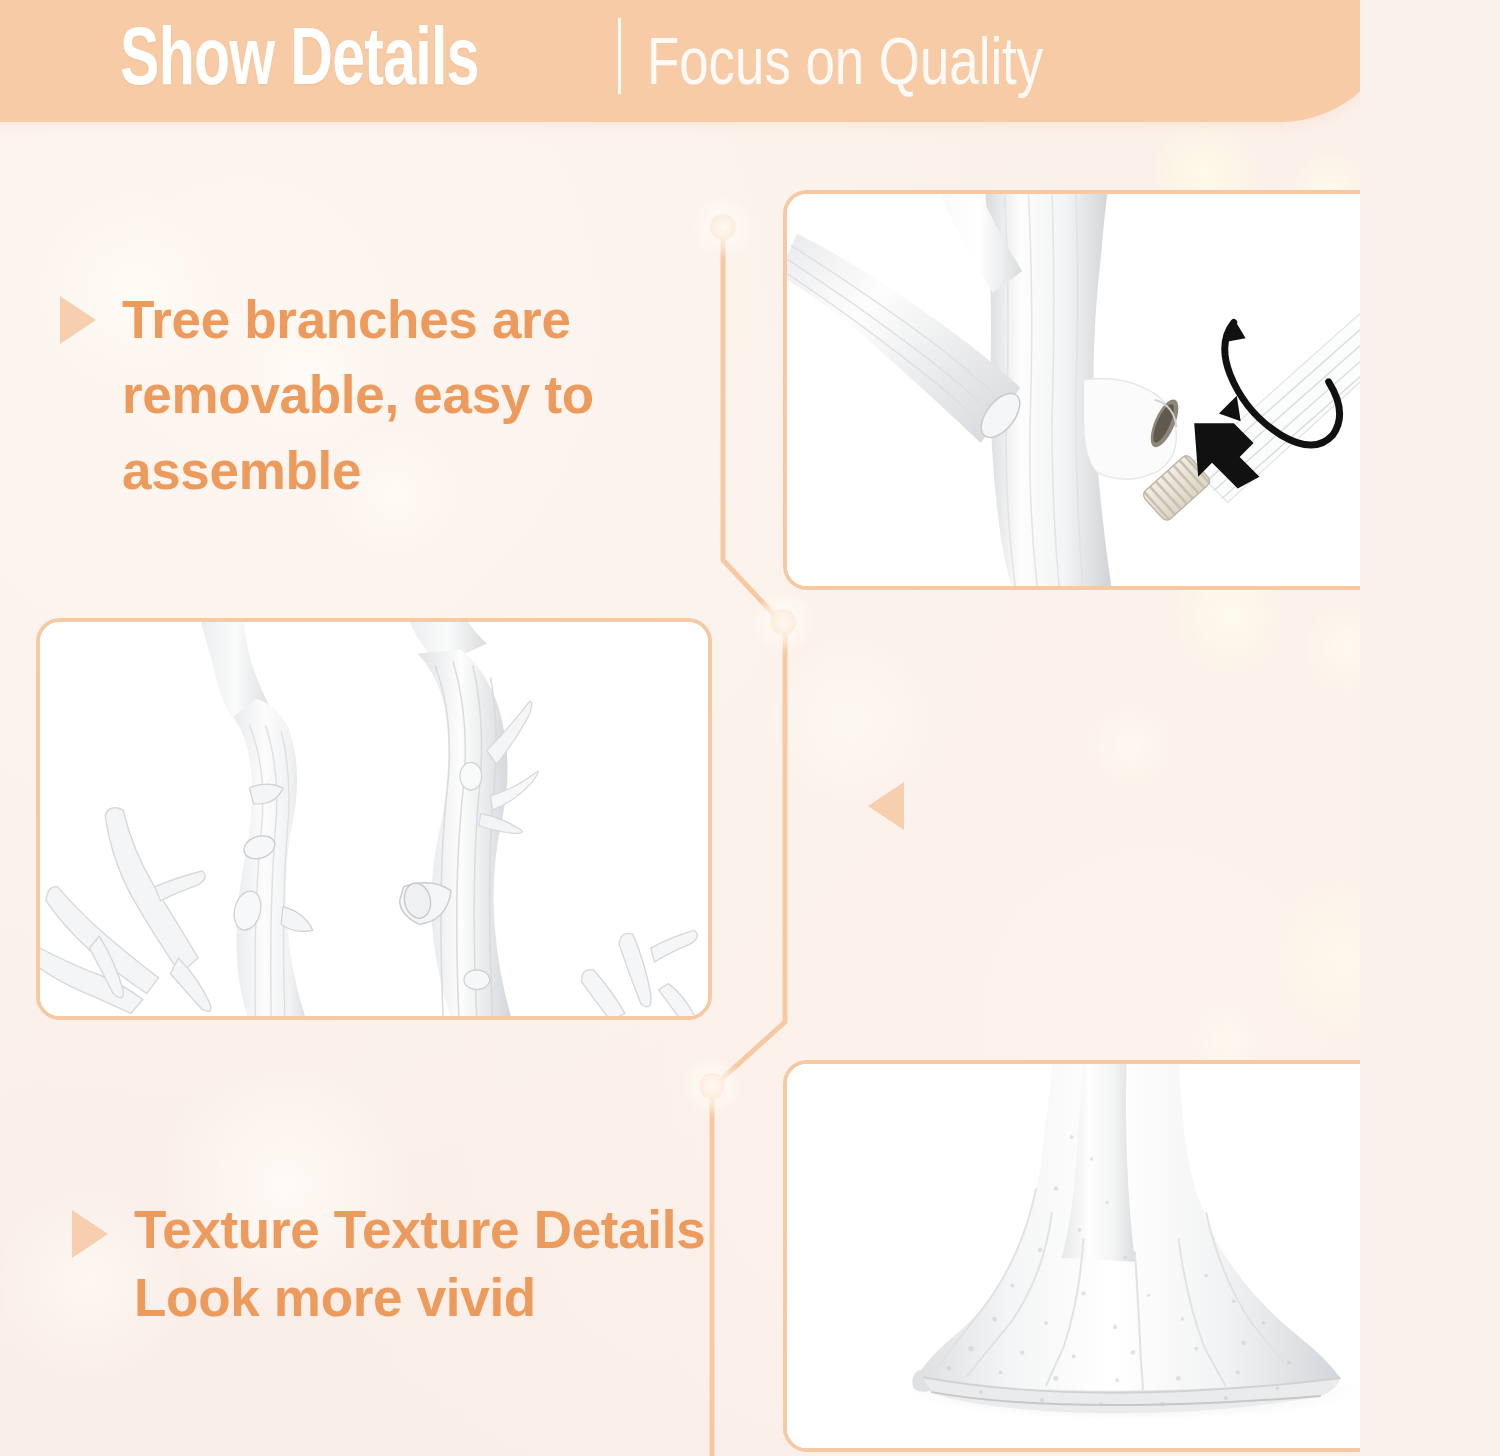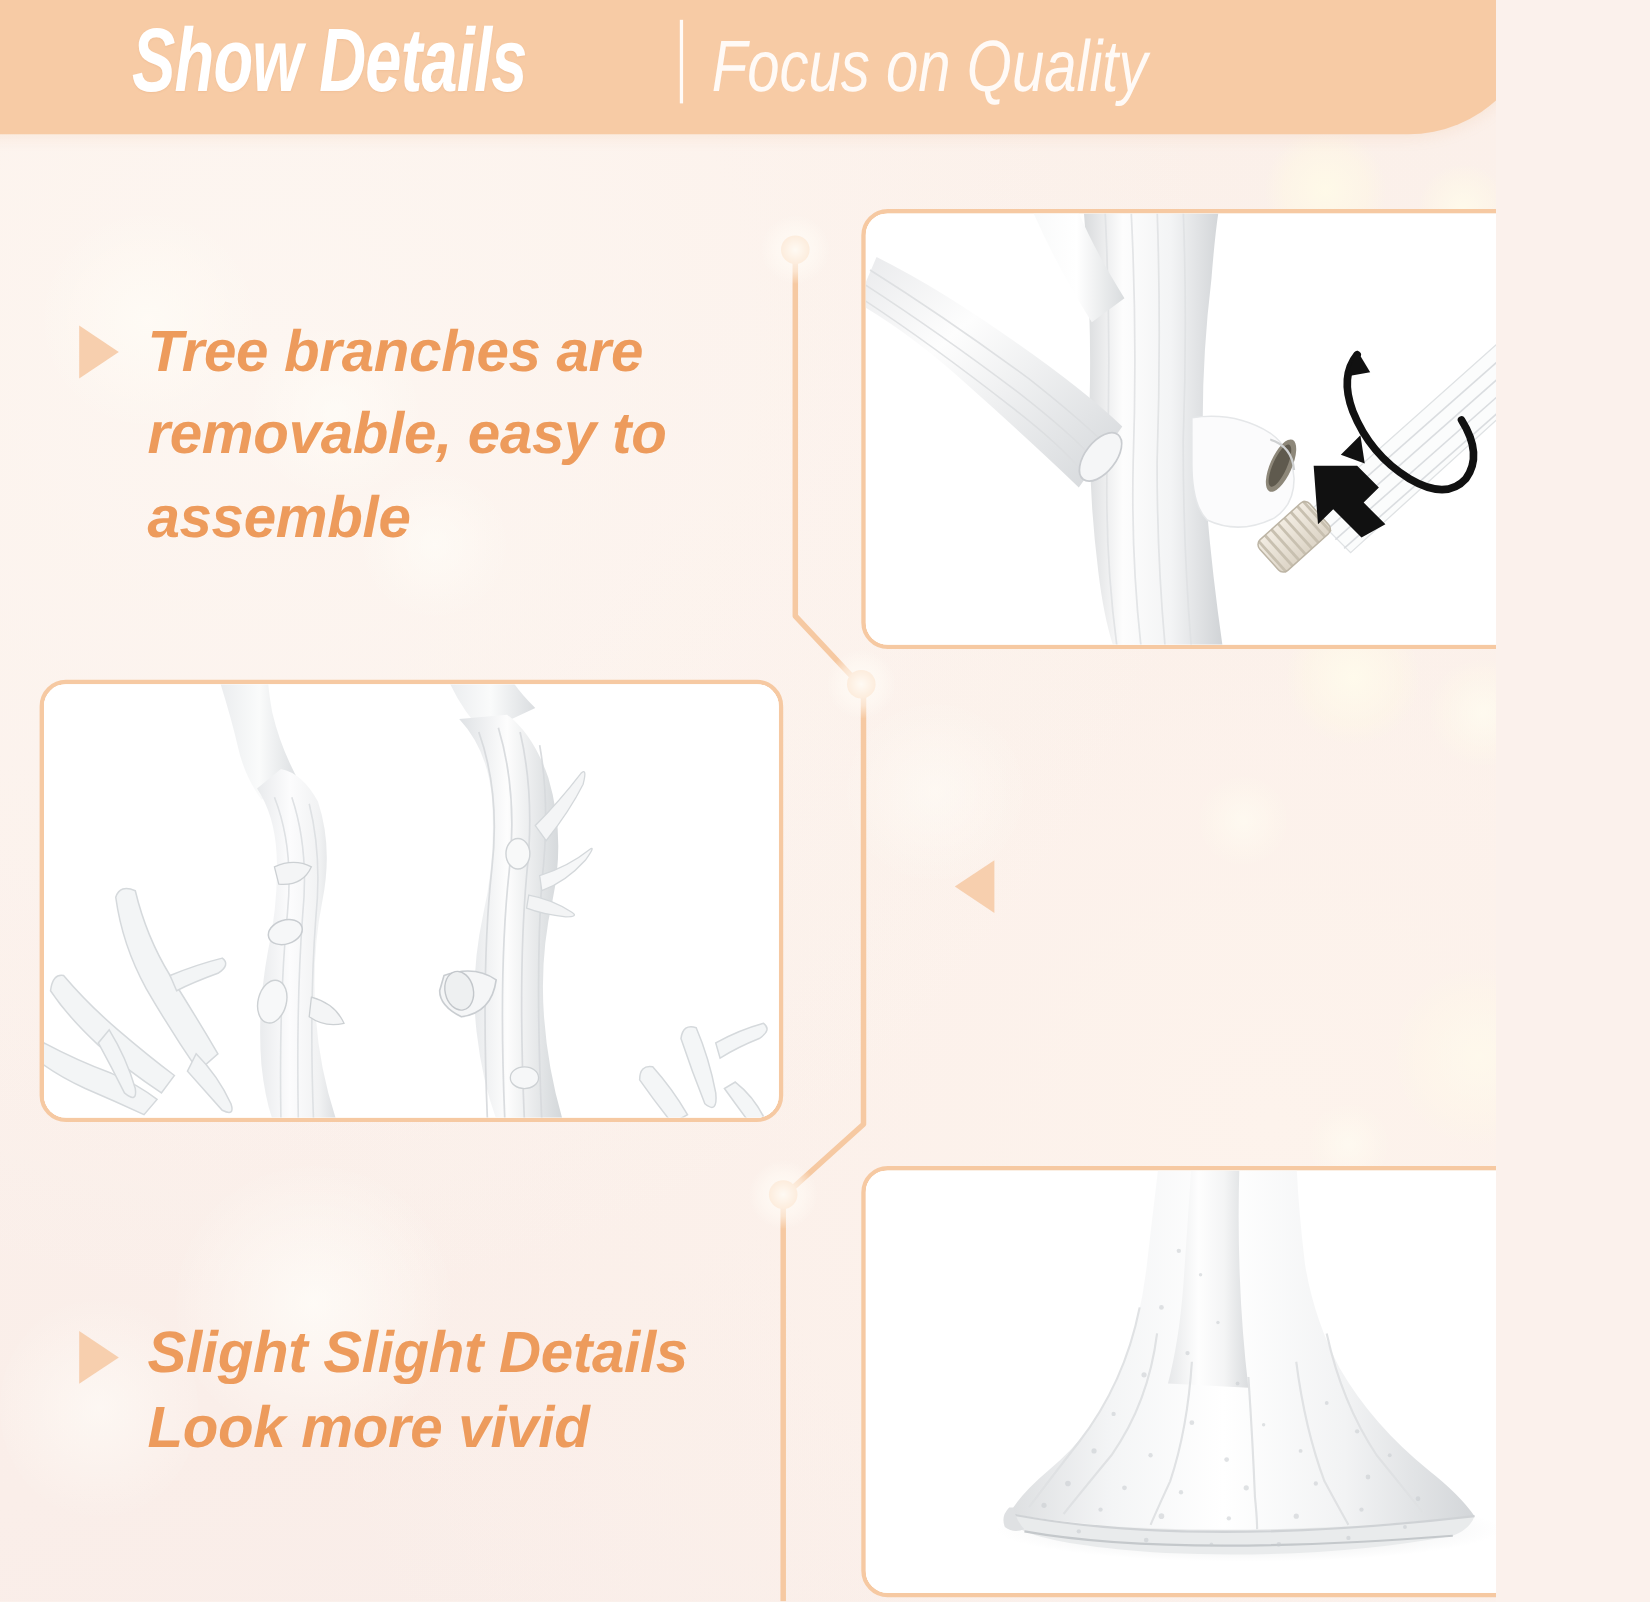--- a/index.html
+++ b/index.html
@@ -10,21 +10,20 @@
     overflow:hidden;
   }
   #stage {
     position:relative;
     width:1360px; height:1456px;
     overflow:hidden;
     background:
       radial-gradient(circle at 18% 22%, #fdf6f1 0%, rgba(253,246,241,0) 55%),
       radial-gradient(circle at 85% 70%, #fdf3ec 0%, rgba(253,243,236,0) 60%),
       linear-gradient(160deg, #fcf0e8 0%, #fbf0ea 35%, #faeee9 70%, #f8ece8 100%);
-    font-style: italic;
   }
 
   
   .bokeh { position:absolute; border-radius:50%; pointer-events:none; }
 
   
   #banner {
     position:absolute; left:-40px; top:-30px;
     width:1440px; height:152px;
     background:#f7cba5;
@@ -106,21 +105,21 @@
   }
   .ftext {
     color:#ed9b5c;
     font-size:53px;
     font-weight:bold;
     line-height:1.42;
     white-space:pre-line;
     letter-spacing:-.3px;
   }
 
-  #feature-removable { left:72px;  top:282px; width:640px; }
+  #feature-removable { left:60px;  top:282px; width:640px; }
   #feature-resin     { left:868px; top:768px; width:600px; }
   #feature-texture   { left:72px;  top:1196px; width:660px; }
   #feature-texture .ftext { line-height:1.28; }
   #feature-resin  .ftext  { line-height:1.30; }
 </style>
 </head>
 <body>
 
 <div id="stage">
 
@@ -436,17 +435,17 @@
 removable, easy to
 assemble</div>
   </div>
 
   <div class="feature" id="feature-resin">
     <div class="tri tri-left"></div>
   </div>
 
   <div class="feature" id="feature-texture">
     <div class="tri tri-right"></div>
-    <div class="ftext">Slight Slight Details
+    <div class="ftext">Texture Texture Details
 Look more vivid</div>
   </div>
 
 </div>
 
 </body></html>

